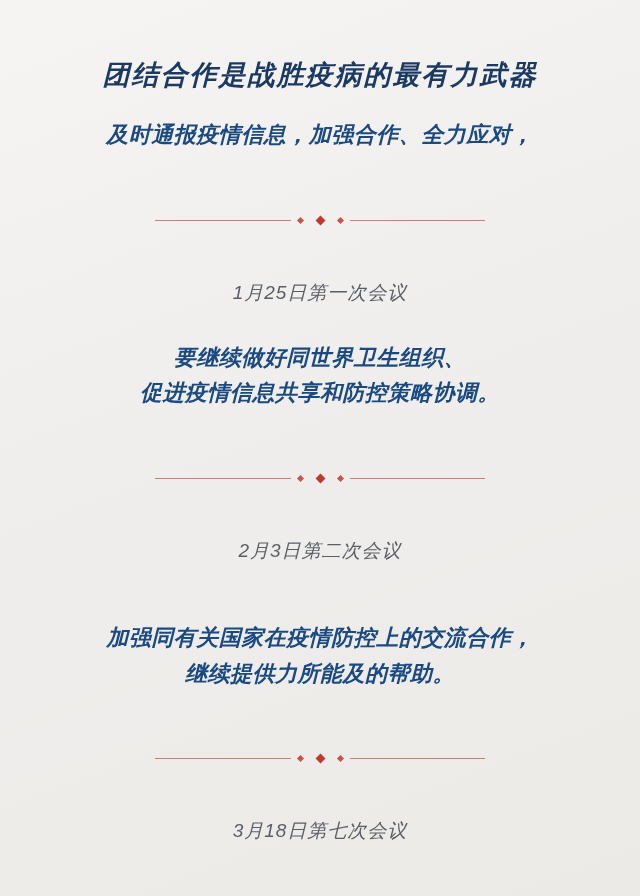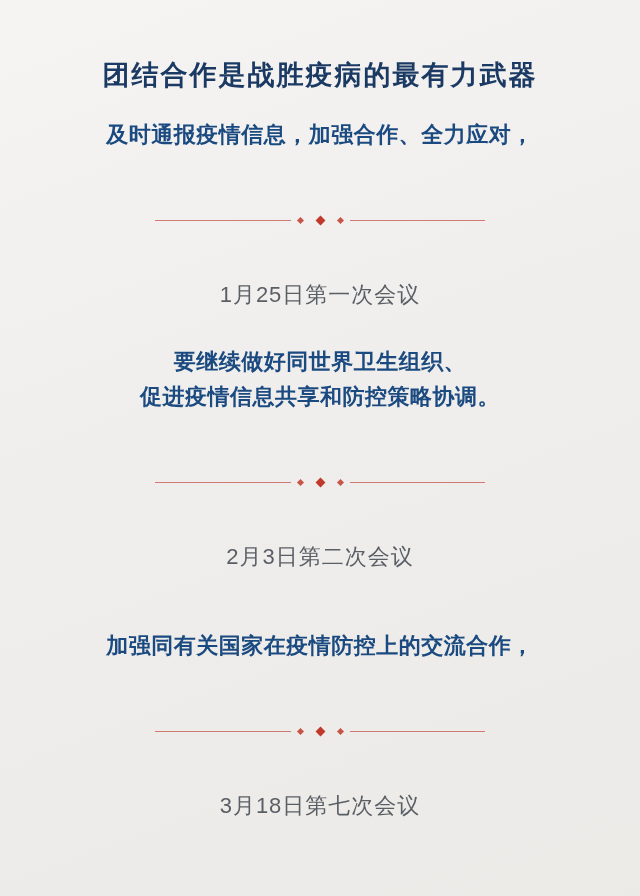--- a/index.html
+++ b/index.html
@@ -17,20 +17,21 @@
   .poster {
     width: 640px;
     height: 896px;
     background: linear-gradient(160deg, #f5f4f2 0%, #efeeec 45%, #eceae7 100%);
     box-sizing: border-box;
     padding: 46px 36px 0 36px;
     position: relative;
     display: flex;
     flex-direction: column;
     align-items: center;
+    font-style: italic;
   }
   .headline {
     font-size: 27px;
     font-weight: bold;
     color: #1b3a63;
     letter-spacing: 2px;
     text-align: center;
     line-height: 1.3;
     margin-top: 12px;
     margin-bottom: 24px;
@@ -75,21 +76,21 @@
     transform: rotate(45deg);
     margin: 0 7px;
   }
   .divider .diamond.small {
     width: 5px;
     height: 5px;
     opacity: 0.85;
   }
   .meeting {
     color: #5a5f66;
-    font-size: 22px;
+    font-size: 19px;
     letter-spacing: 1px;
     text-align: center;
     margin-bottom: 4px;
   }
   .gap-1 { height: 30px; }
   .gap-2 { height: 26px; }
   .gap-3 { height: 26px; }
   .logo-wrap {
     position: absolute;
     bottom: 36px;
@@ -154,20 +155,21 @@
   </div>
 
   <div class="gap-2"></div>
 
 
   <div class="gap-3"></div>
 
   <div class="block">
     <div class="quote">
       <span class="line">加强同有关国家在疫情防控上的交流合作，</span>
+      <span class="line">继续提供力所能及的帮助。</span>
     </div>
     <div class="divider">
       <span class="bar"></span>
       <span class="diamond small"></span>
       <span class="diamond"></span>
       <span class="diamond small"></span>
       <span class="bar"></span>
     </div>
     <div class="meeting">3月18日第七次会议</div>
   </div>

